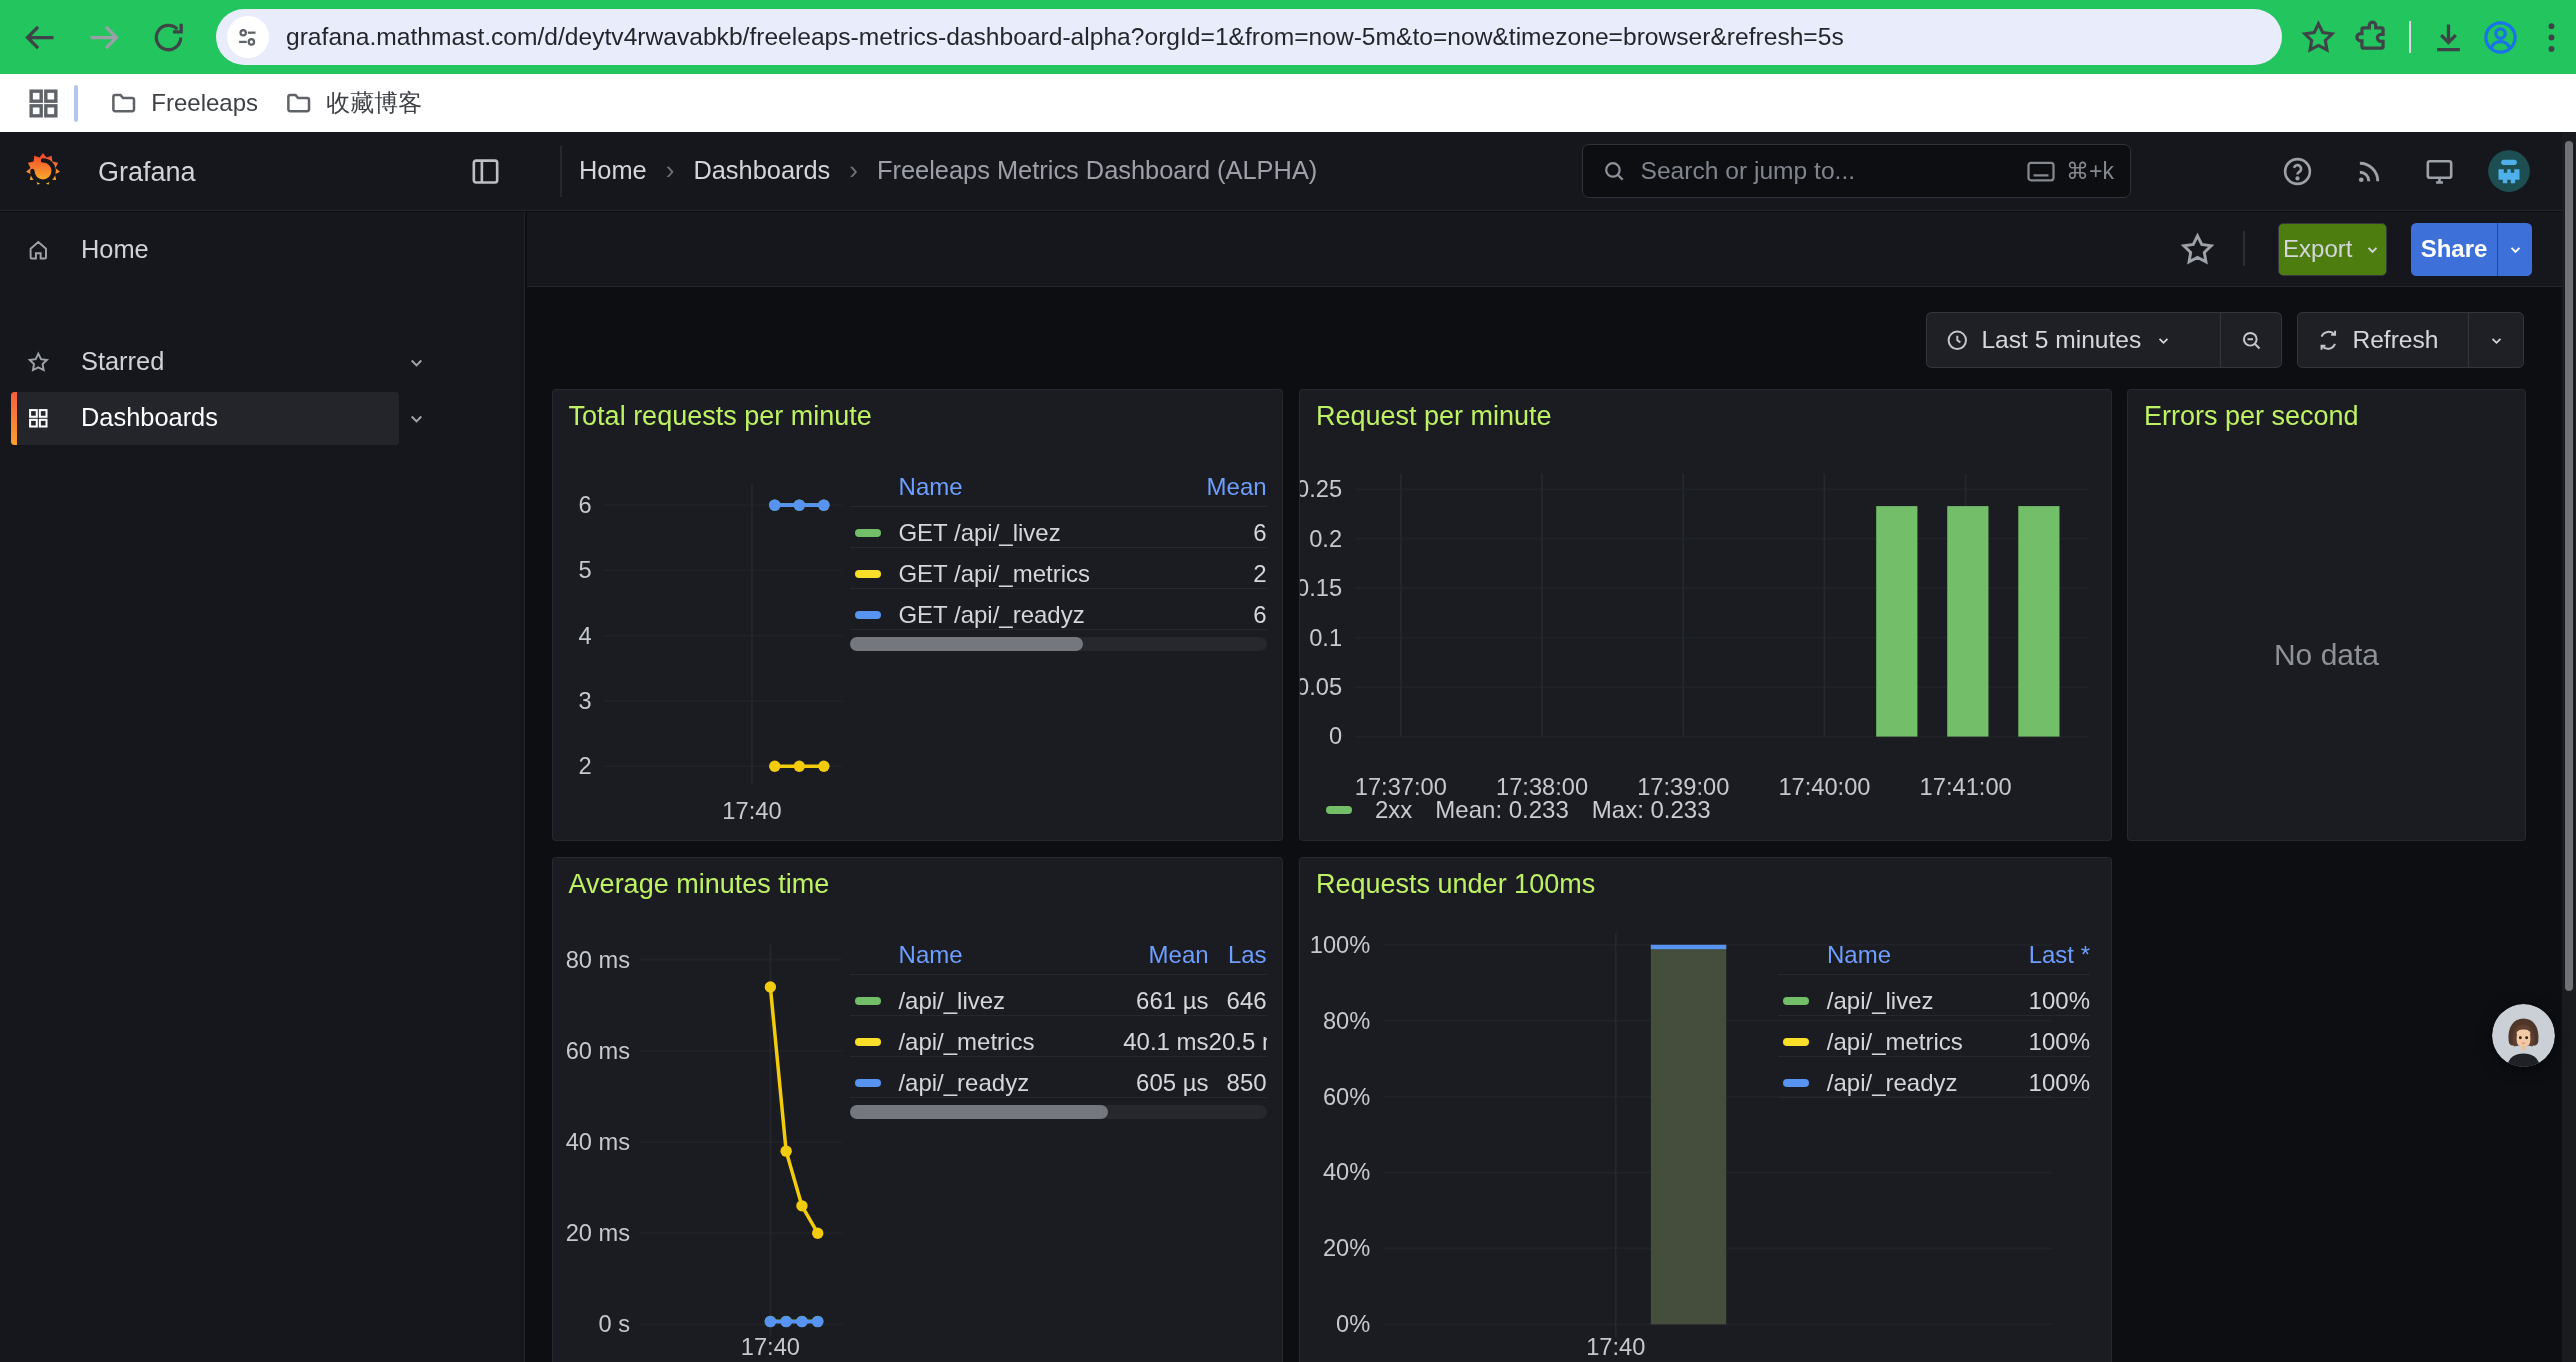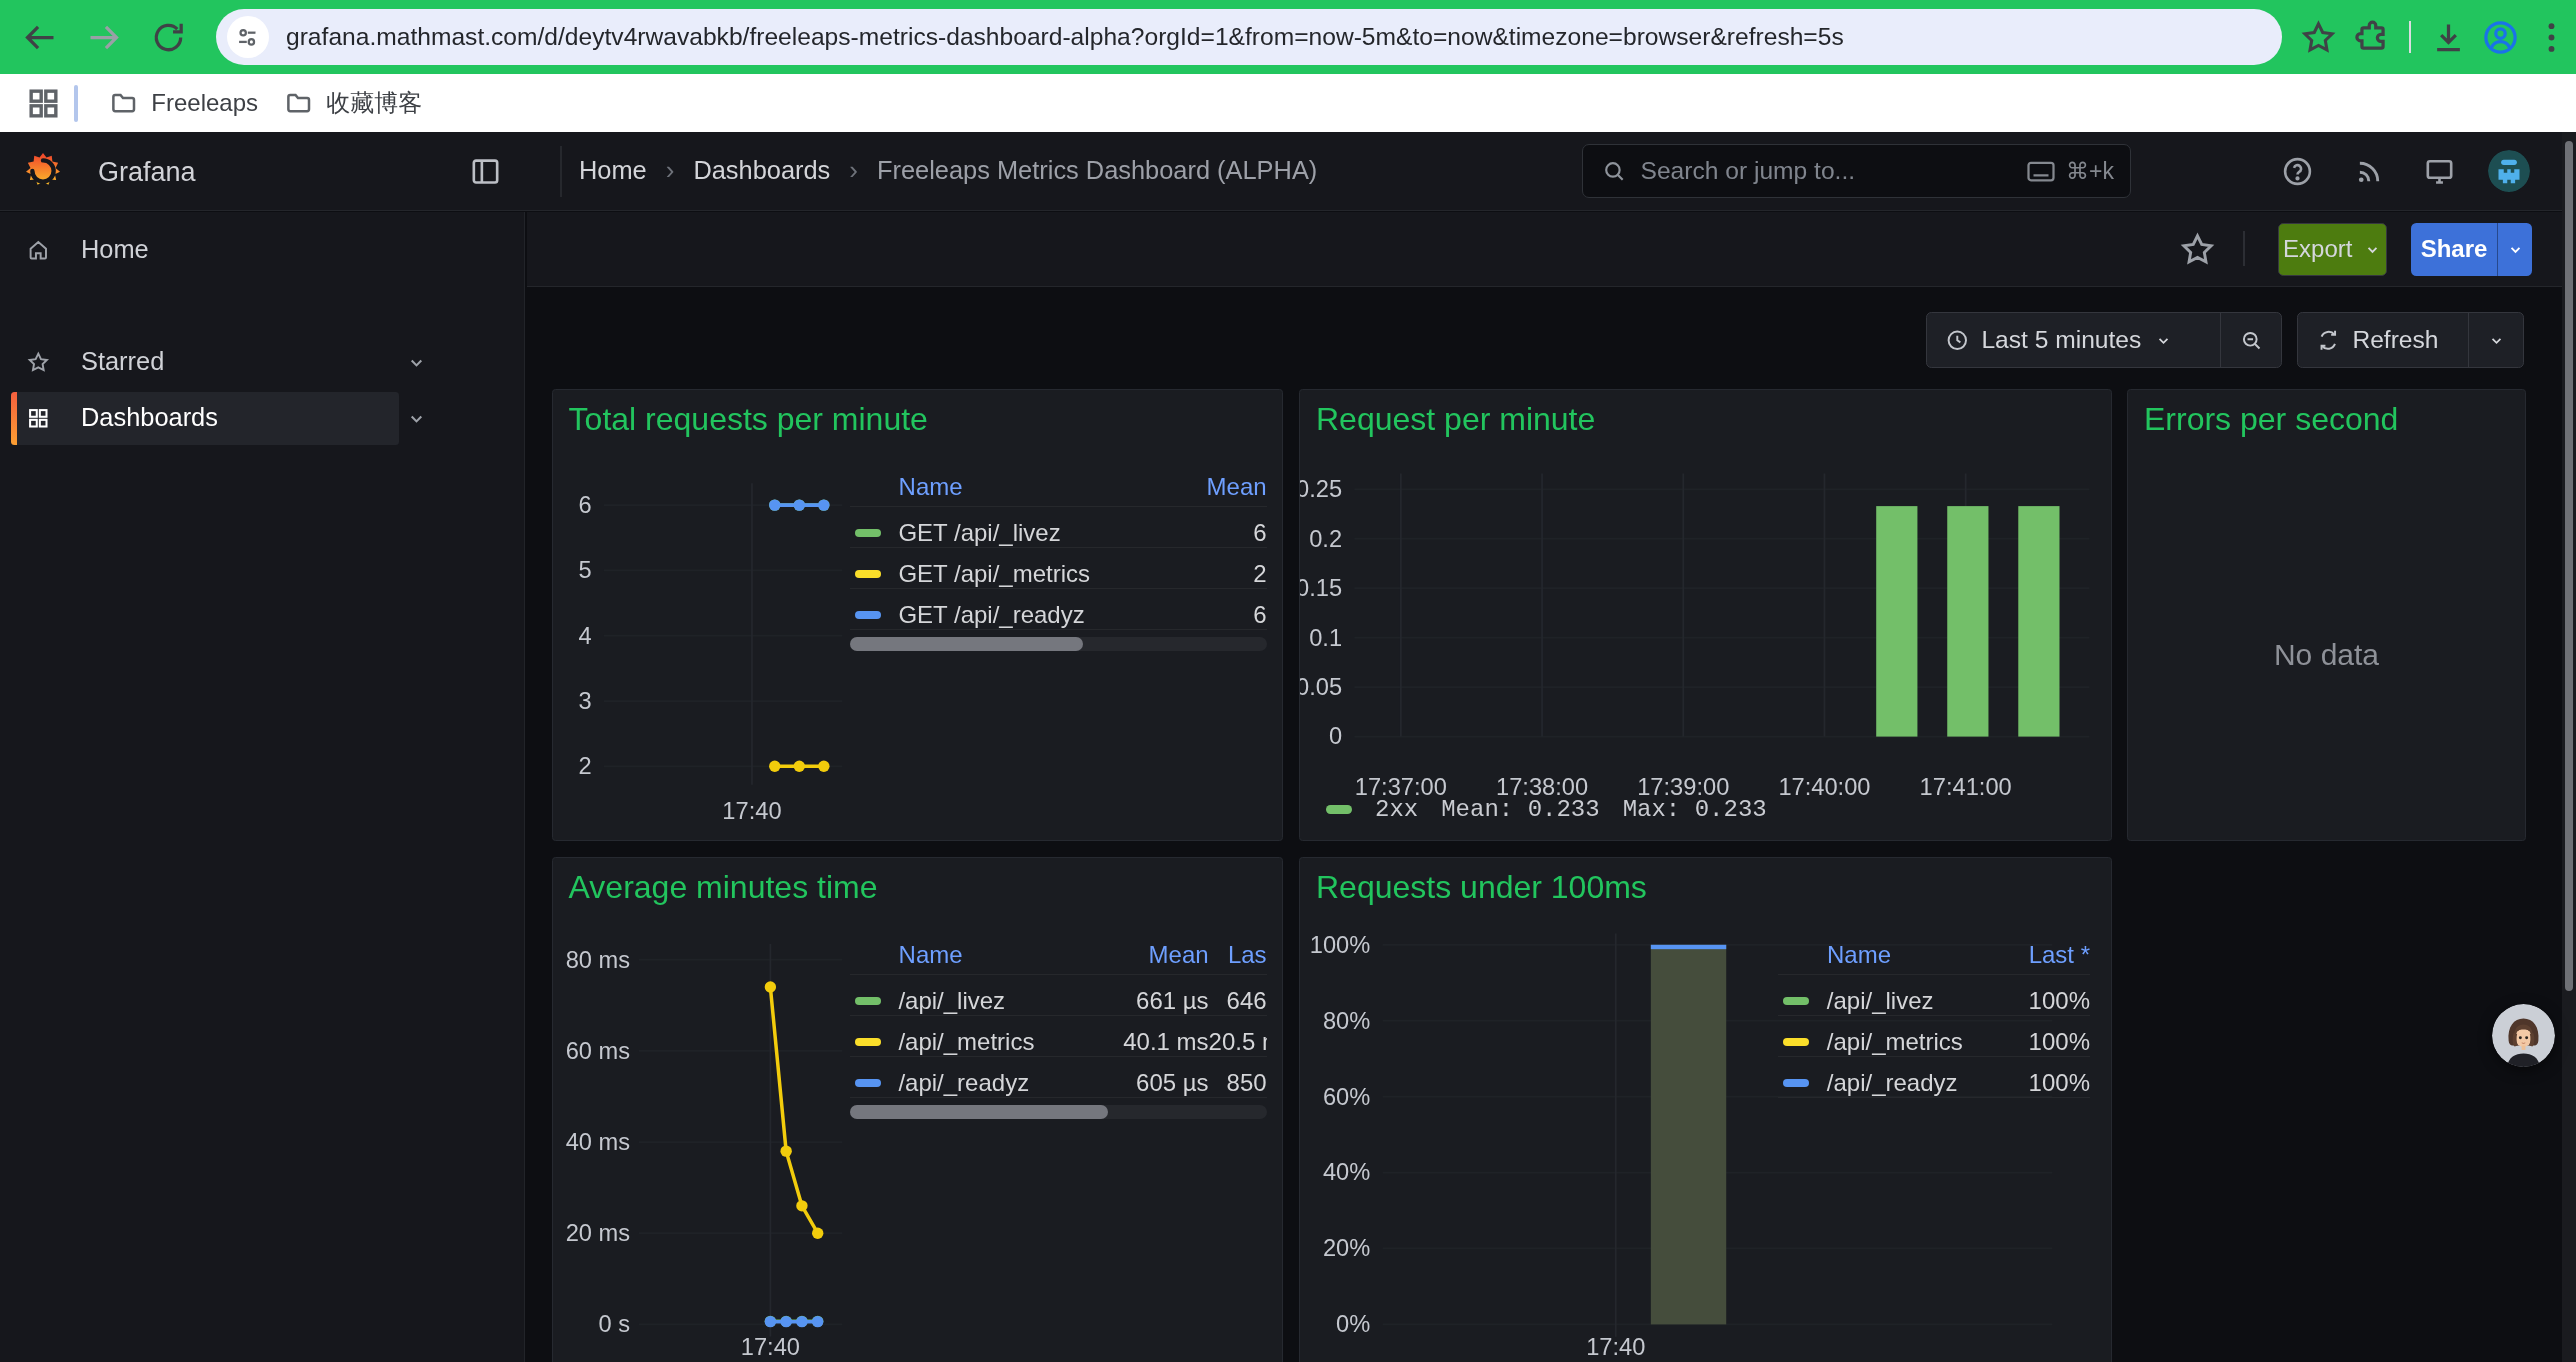--- a/index.html
+++ b/index.html
@@ -65,40 +65,40 @@
   .caret { width:19px; height:19px; }
 
   .content { position:absolute; left:0; top:76px; right:0; bottom:0; background:#0d0e12; }
   .ctl-group { position:absolute; top:24px; height:56px; display:flex; background:#1e2026; border:1.8px solid #34363d; border-radius:5.3px; color:#d5d7dc; font-size:24.6px; }
   .ctl-seg { display:flex; align-items:center; gap:12.3px; padding:0 17.5px; cursor:pointer; }
   .ctl-seg + .ctl-seg { border-left:1.8px solid #34363d; }
   .ctl-ic { width:24.6px; height:24.6px; color:#c3c6cc; }
 
   
   .panel { position:absolute; background:#1a1c21; border:1.8px solid #262930; border-radius:3.5px; }
-  .panel-title { position:absolute; left:16px; top:10.5px; font-size:32px; font-weight:500; color:#22c55e; cursor:pointer; }
+  .panel-title { position:absolute; left:16px; top:10.5px; font-size:27px; font-weight:500; color:#bef264; cursor:pointer; }
   .chart-svg { position:absolute; left:0; top:0; }
   .tick { fill:#c5c8cf; font-size:27px; }
   .grid { stroke:#1f2227; stroke-width:2; }
   .grid.v { stroke:#24272d; }
   .nodata { position:absolute; inset:0; display:flex; align-items:center; justify-content:center; padding-top:79px; font-size:30px; color:#8e9198; }
 
   
   .legend { position:absolute; font-size:24px; color:#d5d6d9; }
   .lg-head { display:flex; align-items:center; height:39px; color:#6e9fff; font-weight:500; }
   .lg-hname { flex:1; padding-left:49px; cursor:pointer; }
   .lg-hval { text-align:right; cursor:pointer; }
   .lg-row { display:flex; align-items:flex-end; height:41px; border-top:1.8px solid #26282c; cursor:pointer; }
   .lg-end { border-top:1.8px solid #26282c; }
   .lg-name { flex:1; display:flex; align-items:center; overflow:hidden; white-space:nowrap; }
   .lg-pill { width:26px; height:8.8px; border-radius:4.4px; margin-left:5.3px; margin-right:17.5px; flex:none; }
   .lg-cell { text-align:right; overflow:hidden; white-space:nowrap; flex:none; }
   .hscroll { margin-top:7px; height:14px; border-radius:7px; background:#26282d; position:relative; }
   .hthumb { position:absolute; left:0; top:0; height:14px; border-radius:7px; background:#75777e; }
-  .lg-inline { position:absolute; display:flex; align-items:center; font-size:24px; color:#c9cbd1; gap:23px;font-family:Liberation Mono, monospace; }
+  .lg-inline { position:absolute; display:flex; align-items:center; font-size:24px; color:#c9cbd1; gap:23px; }
   .lg-inline .lg-pill { margin:0; }
 
   
   .page-scrollbar { position:absolute; left:2562px; top:132px; width:14px; height:1231px; background:#1a1b1f; }
   .page-scrollbar .vthumb { position:absolute; left:2.6px; top:8.8px; width:8.8px; height:850px; border-radius:4.4px; background:#6f7176; }
   .float-avatar { position:absolute; left:2492px; top:1004px; width:63px; height:63px; border-radius:50%; overflow:hidden; box-shadow:0 3.5px 12.3px rgba(0,0,0,0.5); cursor:pointer; }
 </style>
 </head>
 <body>
 

